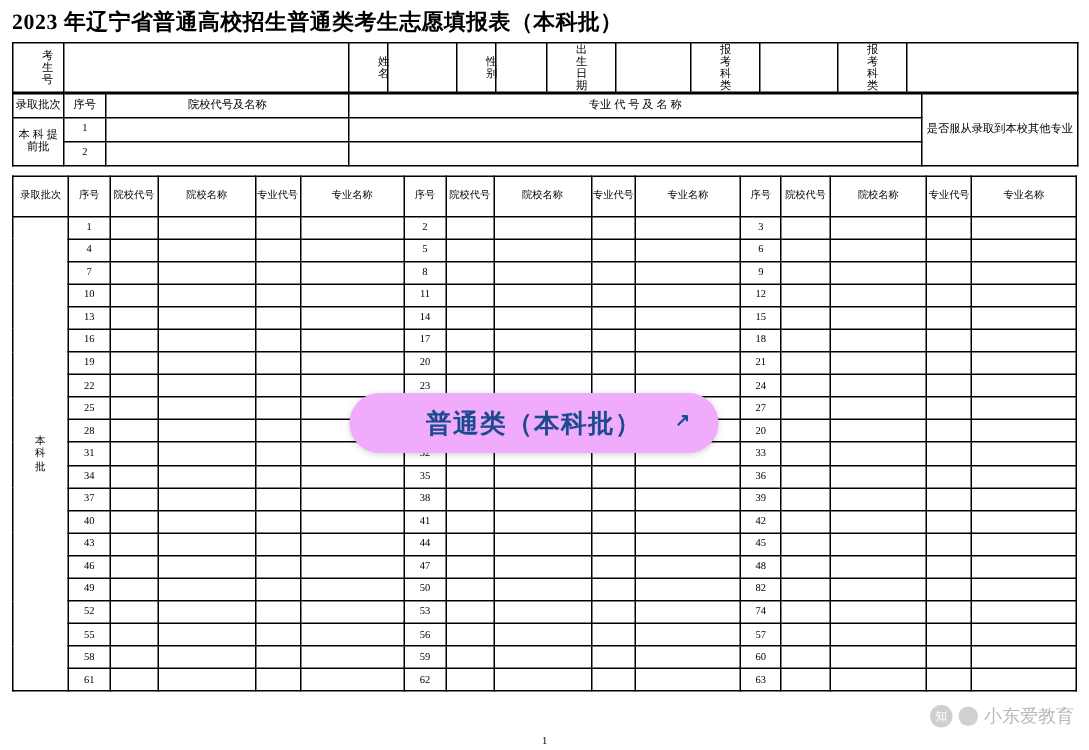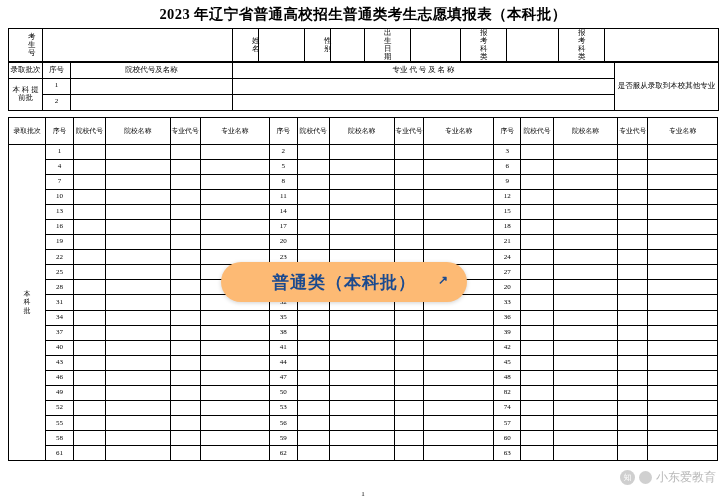--- a/index.html
+++ b/index.html
@@ -16,21 +16,20 @@
     overflow: hidden;
   }
   .page {
     position: relative;
     width: 726px;
     height: 500px;
     box-sizing: border-box;
     padding: 0 8px;
   }
   .title {
-    text-align: center;
     font-size: 14.5px;
     font-weight: bold;
     letter-spacing: 0.4px;
     padding-top: 5px;
     padding-bottom: 4px;
   }
   table {
     border-collapse: collapse;
     width: 100%;
     table-layout: fixed;
@@ -87,25 +86,25 @@
     line-height: 1.15;
     letter-spacing: 0.5px;
   }
   .side-label span {
     display: block;
   }
 
   
   .pill {
     position: absolute;
-    left: 221px;
+    left: 233px;
     top: 262px;
     width: 246px;
     height: 40px;
-    background: #fdba74;
+    background: #f0abfc;
     border-radius: 20px;
     box-shadow: 0 1px 4px rgba(0,0,0,0.18);
     display: flex;
     align-items: center;
     justify-content: center;
     font-family: "Liberation Sans", sans-serif;
     font-size: 17px;
     font-weight: bold;
     color: #1b4a8f;
     letter-spacing: 1px;

